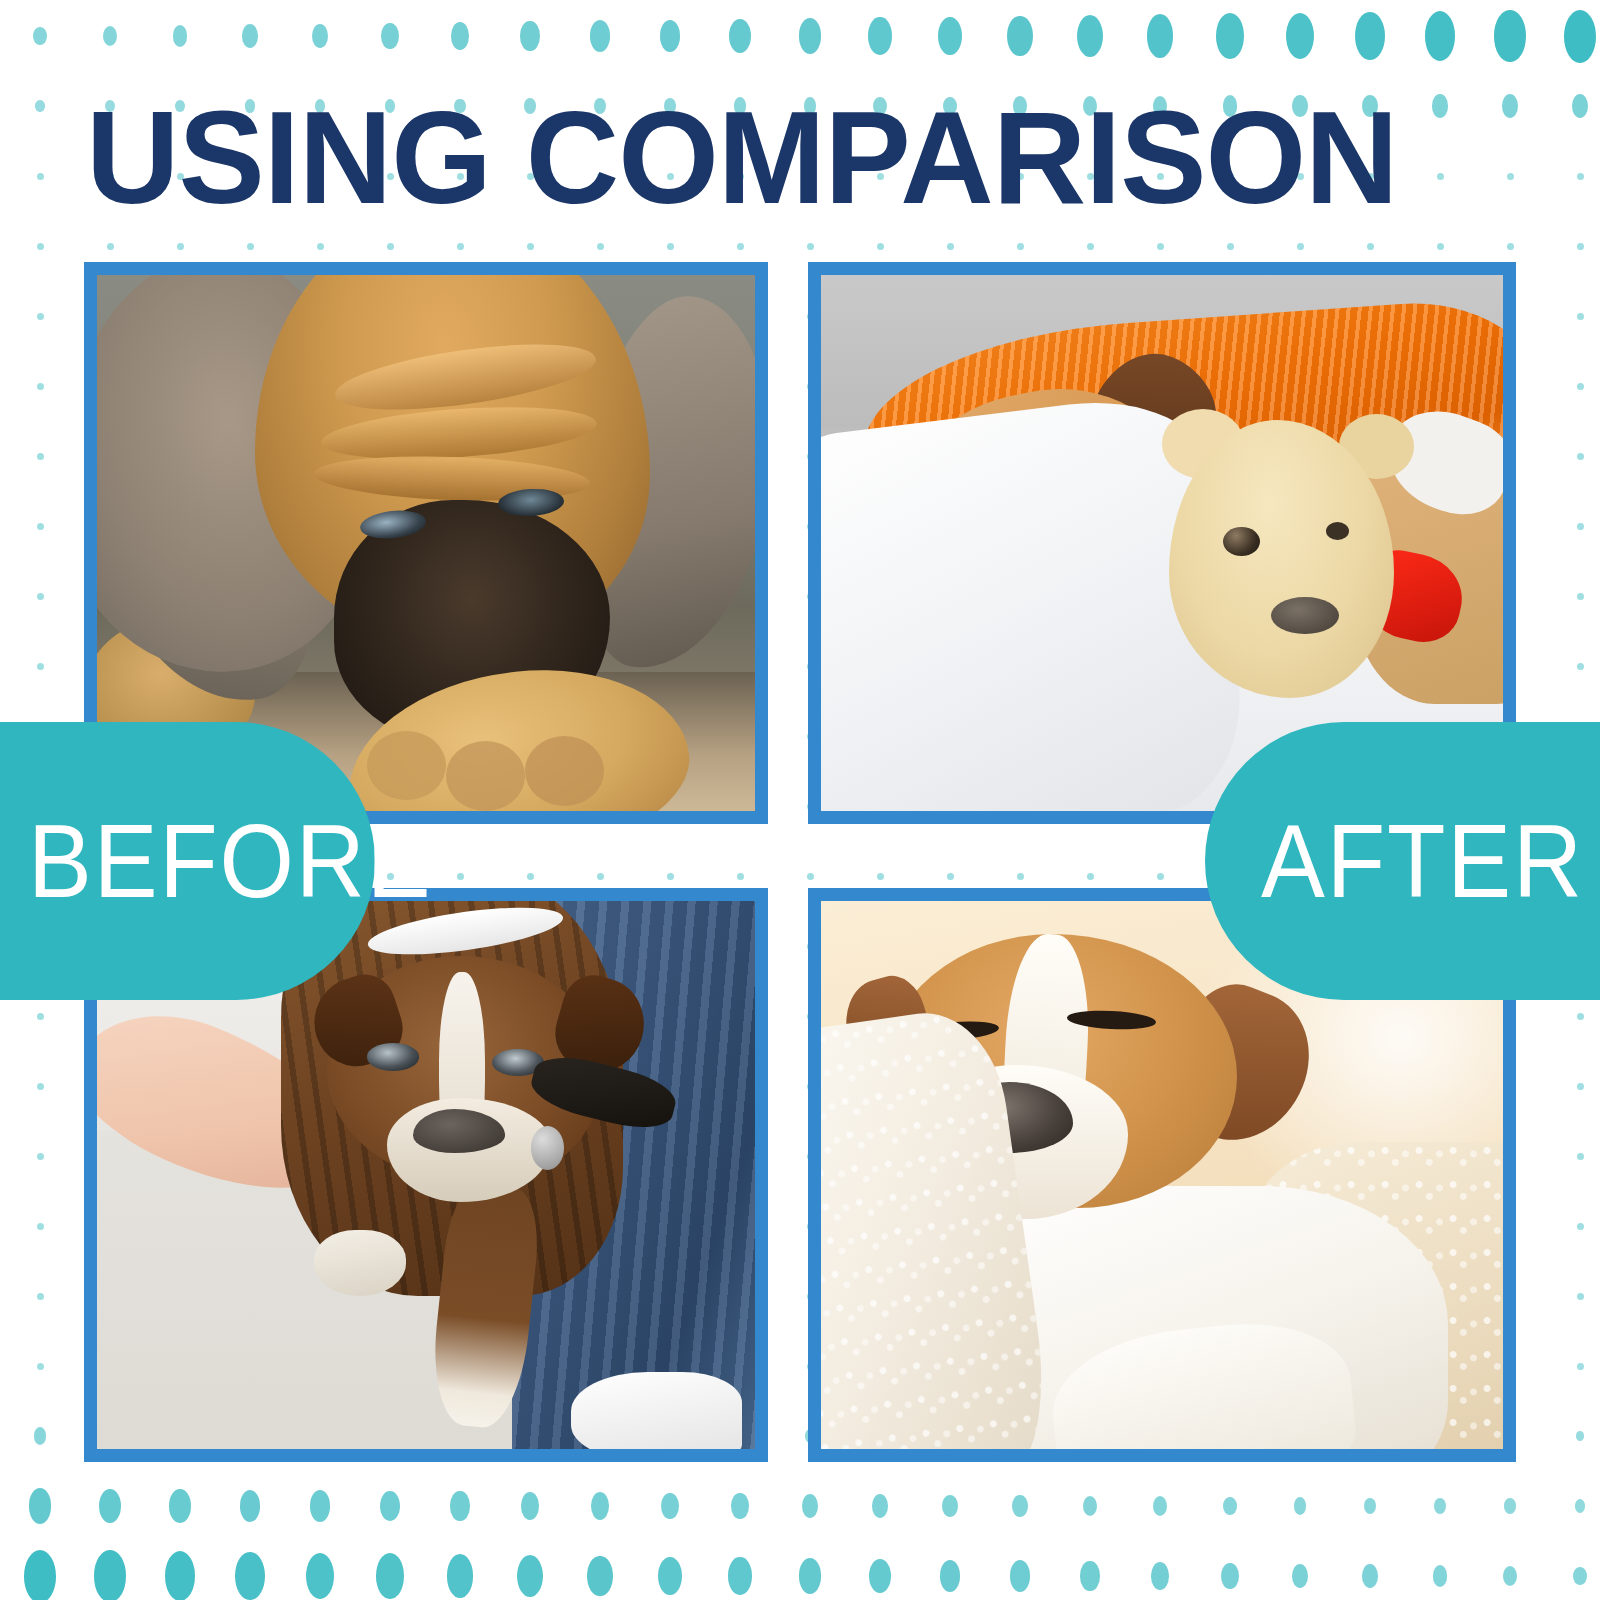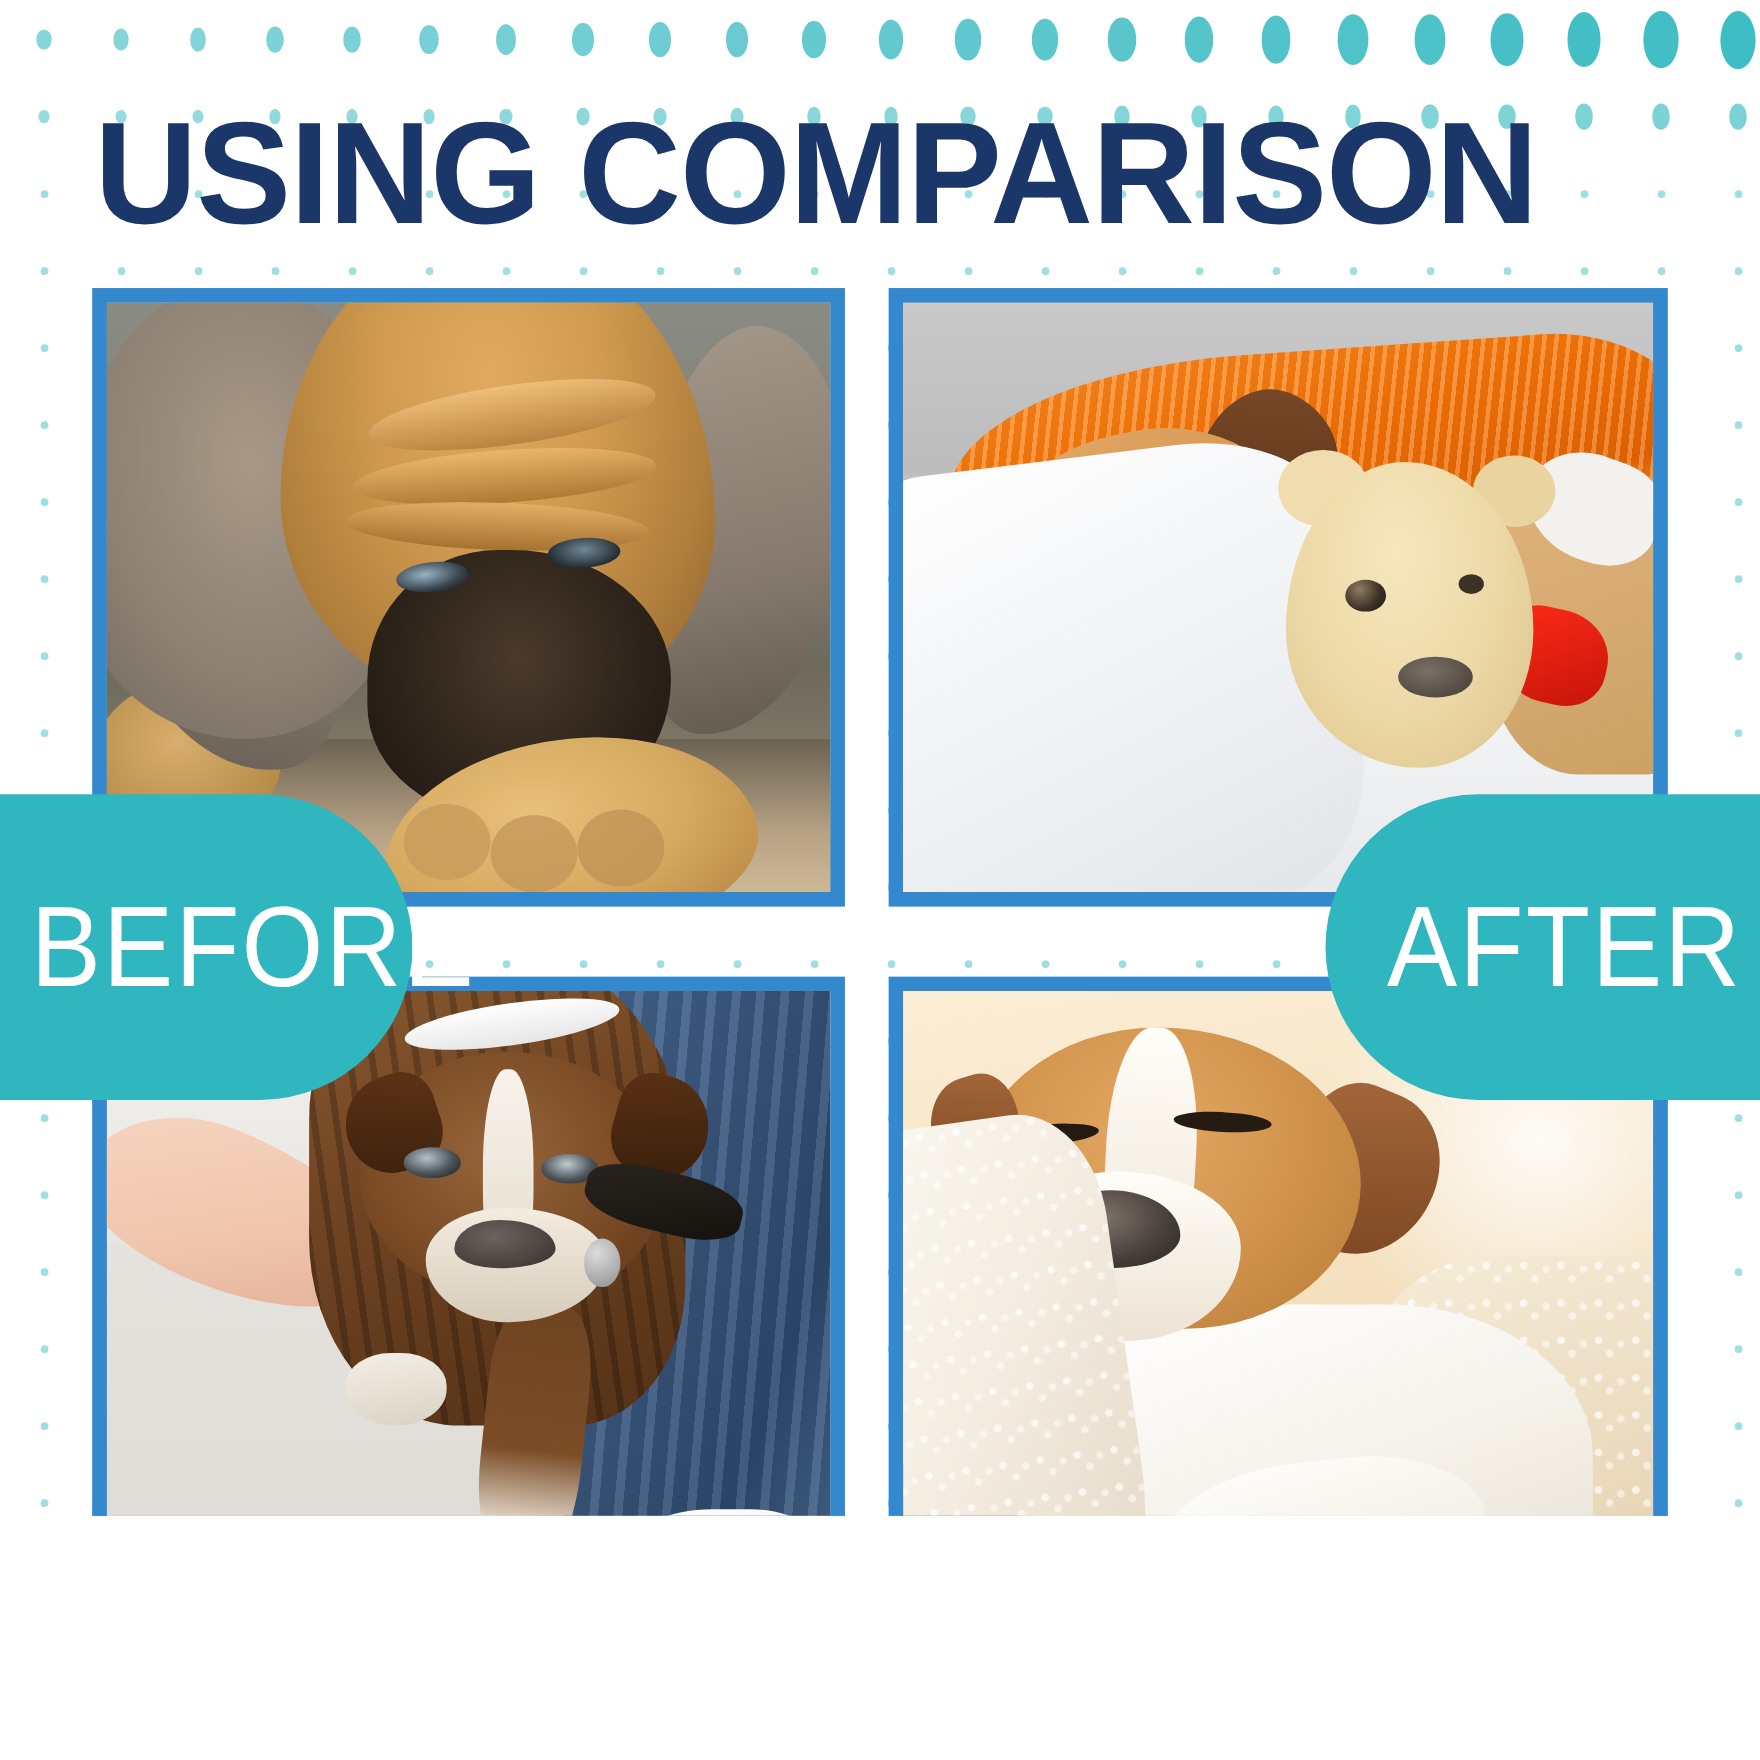--- a/index.html
+++ b/index.html
@@ -2,21 +2,21 @@
 <html><head>
 <meta charset="utf-8">
 <style>
   html,body{margin:0;padding:0;}
   body{
     width:1600px;height:1600px;
     background:#ffffff;
     font-family:"Liberation Sans", sans-serif;
     overflow:hidden;
   }
-  #stage{position:relative;width:1600px;height:1378px;overflow:hidden;background:#fff;}
+  #stage{position:relative;width:1600px;height:1600px;overflow:hidden;background:#fff;}
 
   
   .dots{position:absolute;inset:0;pointer-events:none;z-index:0;}
   .dot{position:absolute;border-radius:50%;background:#3FBDC4;}
 
   
   .title{
     position:absolute;left:86px;top:92px;
     font-family:"Liberation Sans Narrow","Liberation Sans",sans-serif;
     font-weight:bold;

